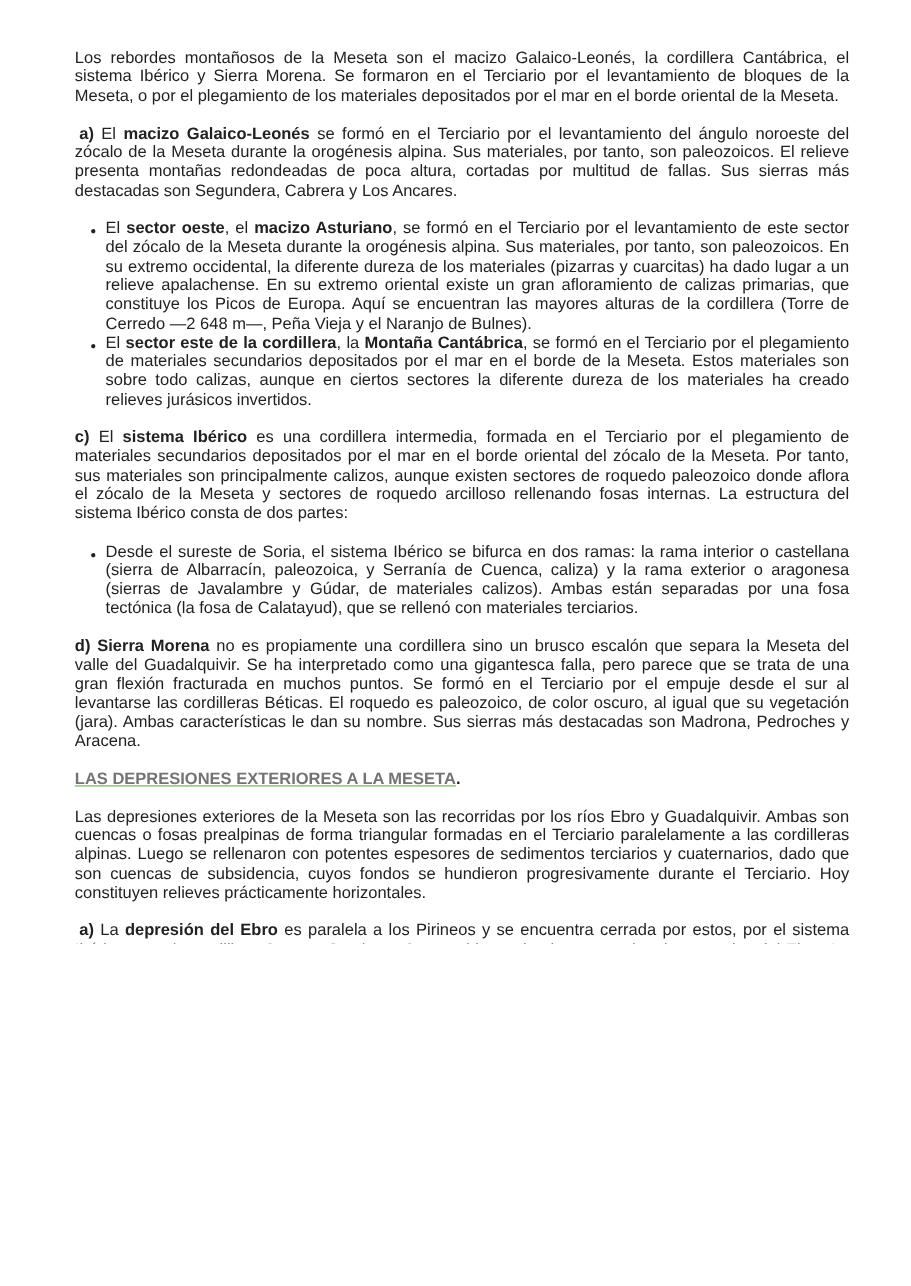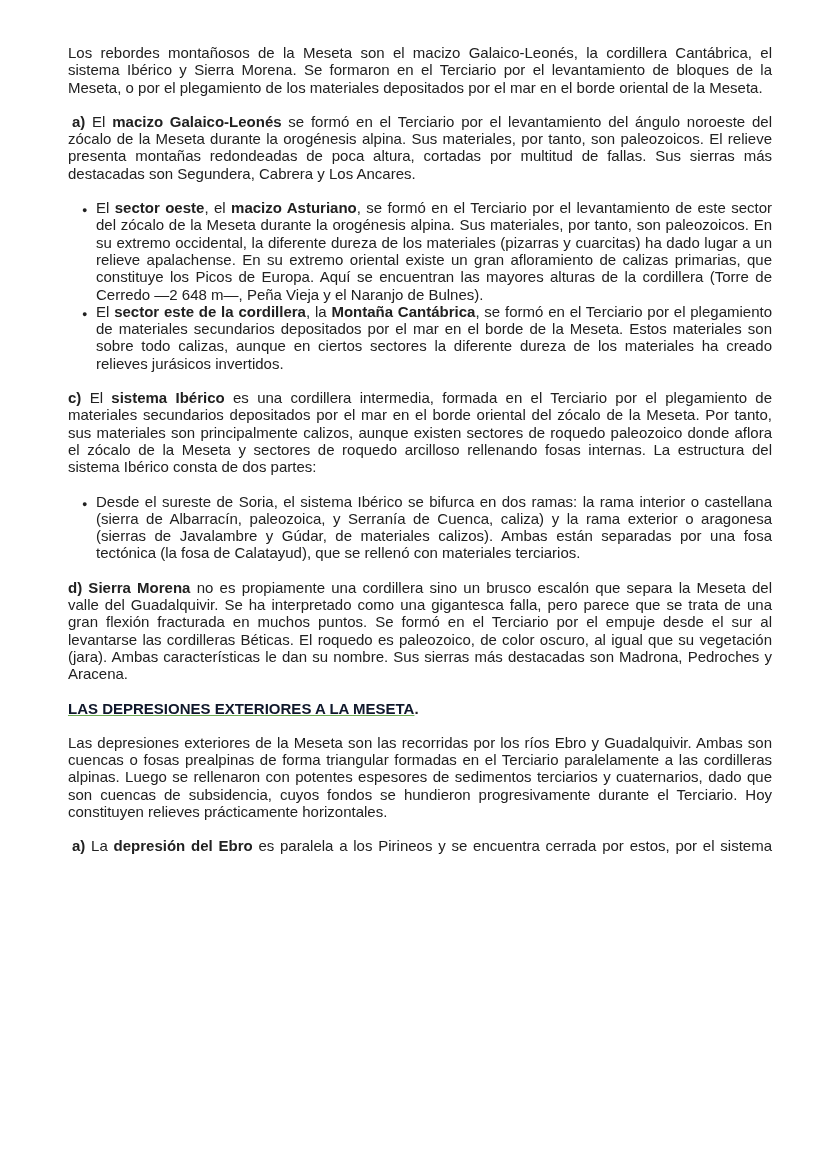--- a/index.html
+++ b/index.html
@@ -40,21 +40,21 @@
     position: absolute;
     left: -14px;
     top: 3px;
     font-size: 9px;
   }
   .heading {
     margin: 0 0 17px 0;
     font-weight: bold;
   }
   .heading-text {
-    color: #0f172a;
+    color: #737373;
     text-decoration: underline;
     text-decoration-color: #6aa84f;
   }
   .heading-suffix { color: #212121; }
   .footer {
     position: absolute;
     top: 1083px;
     right: 56px;
     font-size: 15px;
     color: #212121;

